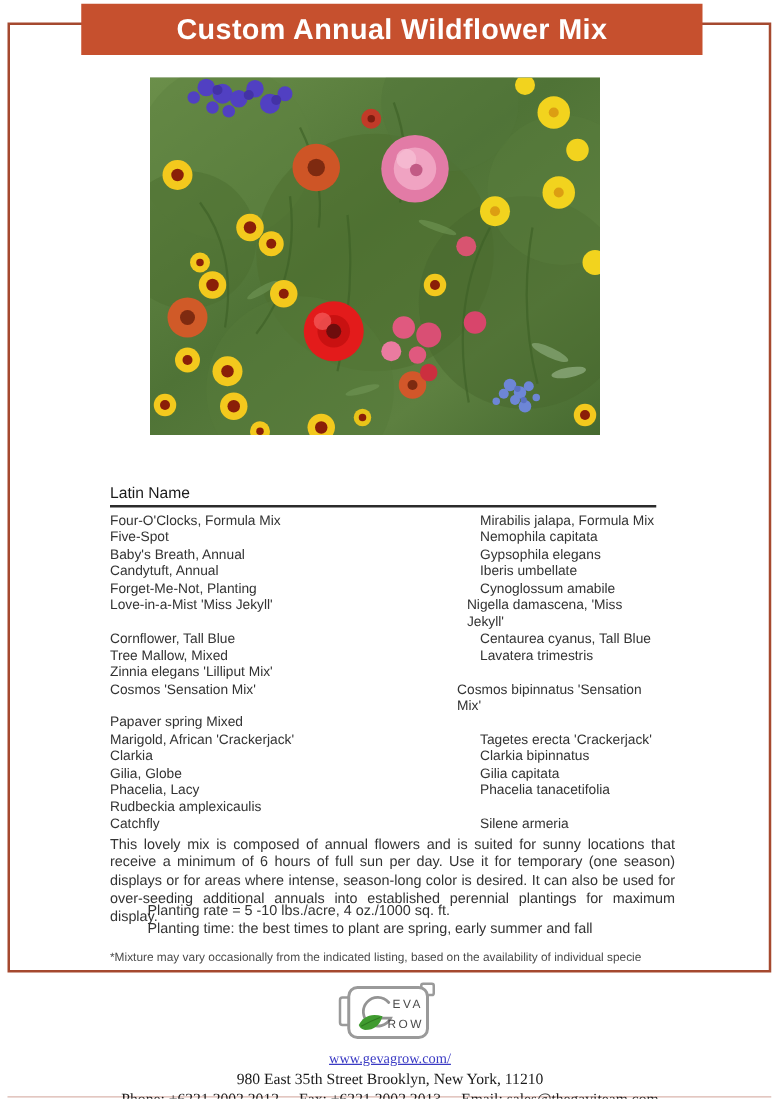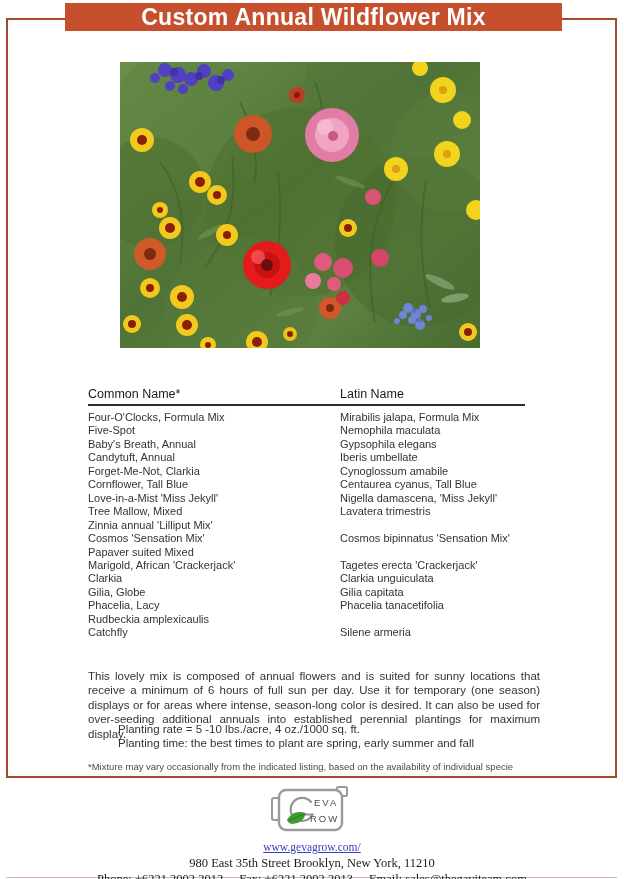--- a/index.html
+++ b/index.html
@@ -14,21 +14,21 @@
     position:absolute; left:6px; top:18px; width:611px; height:760px;
     box-sizing:border-box; border:2px solid #A5492F; background:transparent; z-index:1;
   }
   .bottom-edge {
     position:absolute; left:6px; width:611px; bottom:1px; height:1px;
     background:rgba(170,90,70,.45);
   }
 
   
   .banner {
-    position:absolute; left:65px; top:3px; width:497px; height:28px;
+    position:absolute; left:65px; top:3px; width:497px; height:41px;
     background:#C6502E; z-index:2; display:flex; align-items:center; justify-content:center;
   }
   .banner h1 {
     margin:0; color:#ffffff; font-size:23px; font-weight:bold; letter-spacing:.3px;
     font-family:"Liberation Sans", sans-serif;
   }
 
   
   .photo {
     position:absolute; left:120px; top:62px; width:360px; height:286px; z-index:2;
@@ -38,21 +38,21 @@
 
   
   .species { position:absolute; left:88px; top:387px; width:437px; z-index:2; }
   .thead {
     display:flex; font-size:12.5px; color:#1a1a1a; padding-bottom:3px;
     border-bottom:2px solid #2b2b2b;
   }
   .thead .c1 { width:252px; }
   .tbody { margin-top:5px; }
   .trow { display:flex; font-size:11px; line-height:13.45px; color:#333333; }
-  .trow .c1 { width:252px; }
+  .trow .c1 { width:296px; }
 
   
   .description {
     position:absolute; left:88px; top:657px; width:452px; z-index:2;
     font-size:11.5px; line-height:14.6px; text-align:justify; color:#333333;
   }
   .planting {
     position:absolute; left:88px; top:722px; width:452px; z-index:2;
     font-size:11.5px; line-height:14.4px; color:#333333;margin-left:30px;
   }
@@ -228,73 +228,72 @@
       </g>
       <g fill="#5A71C2">
         <circle cx="294" cy="249" r="2.5"></circle>
           <circle cx="299" cy="258" r="2.5"></circle>
       </g>
     </svg>
   </div>
 
   <div class="species">
     <div class="thead">
-      <span class="c1">Common Name*</span>
       <span class="c2">Latin Name</span>
     </div>
     <div class="tbody" id="table-rows">
         <div class="trow">
           <span class="c1">Four-O'Clocks, Formula Mix</span>
           <span class="c2">Mirabilis jalapa, Formula Mix</span>
         </div>
         <div class="trow">
           <span class="c1">Five-Spot</span>
-          <span class="c2">Nemophila maculata</span>
+          <span class="c2">Nemophila capitata</span>
         </div>
         <div class="trow">
           <span class="c1">Baby's Breath, Annual</span>
           <span class="c2">Gypsophila elegans</span>
         </div>
         <div class="trow">
           <span class="c1">Candytuft, Annual</span>
           <span class="c2">Iberis umbellate</span>
         </div>
         <div class="trow">
-          <span class="c1">Forget-Me-Not, Clarkia</span>
+          <span class="c1">Forget-Me-Not, Planting</span>
           <span class="c2">Cynoglossum amabile</span>
+        </div>
+        <div class="trow">
+          <span class="c1">Love-in-a-Mist 'Miss Jekyll'</span>
+          <span class="c2">Nigella damascena, 'Miss Jekyll'</span>
         </div>
         <div class="trow">
           <span class="c1">Cornflower, Tall Blue</span>
           <span class="c2">Centaurea cyanus, Tall Blue</span>
         </div>
         <div class="trow">
-          <span class="c1">Love-in-a-Mist 'Miss Jekyll'</span>
-          <span class="c2">Nigella damascena, 'Miss Jekyll'</span>
-        </div>
-        <div class="trow">
           <span class="c1">Tree Mallow, Mixed</span>
           <span class="c2">Lavatera trimestris</span>
         </div>
         <div class="trow">
-          <span class="c2">Zinnia annual 'Lilliput Mix'</span>
+          <span class="c2">Zinnia elegans 'Lilliput Mix'</span>
         </div>
         <div class="trow">
           <span class="c1">Cosmos 'Sensation Mix'</span>
           <span class="c2">Cosmos bipinnatus 'Sensation Mix'</span>
         </div>
         <div class="trow">
-          <span class="c2">Papaver suited Mixed</span>
+          <span class="c2">Papaver spring Mixed</span>
         </div>
         <div class="trow">
           <span class="c1">Marigold, African 'Crackerjack'</span>
           <span class="c2">Tagetes erecta 'Crackerjack'</span>
         </div>
         <div class="trow">
           <span class="c1">Clarkia</span>
-          <span class="c2">Clarkia unguiculata</span>
+          <span class="c2">Clarkia bipinnatus</span>
         </div>
         <div class="trow">
           <span class="c1">Gilia, Globe</span>
           <span class="c2">Gilia capitata</span>
         </div>
         <div class="trow">
           <span class="c1">Phacelia, Lacy</span>
           <span class="c2">Phacelia tanacetifolia</span>
         </div>
         <div class="trow">

